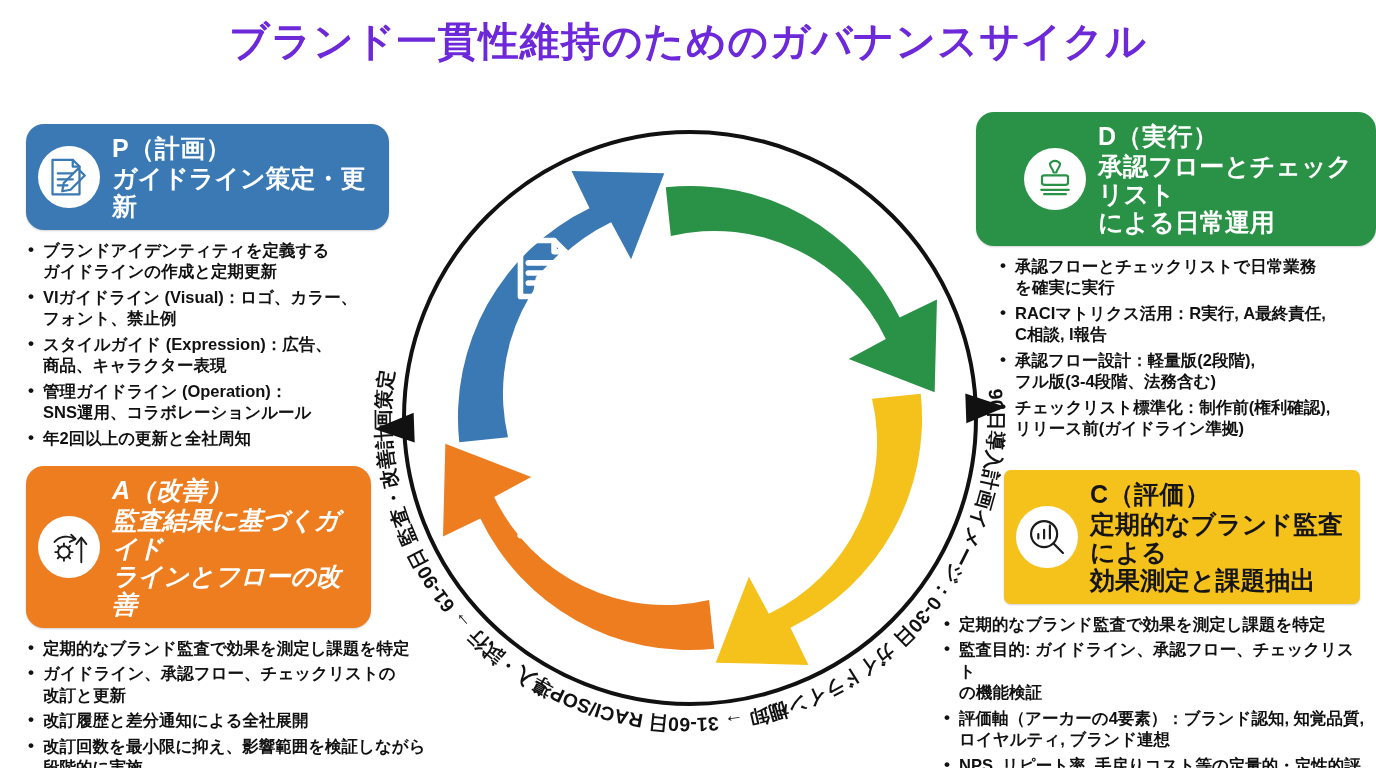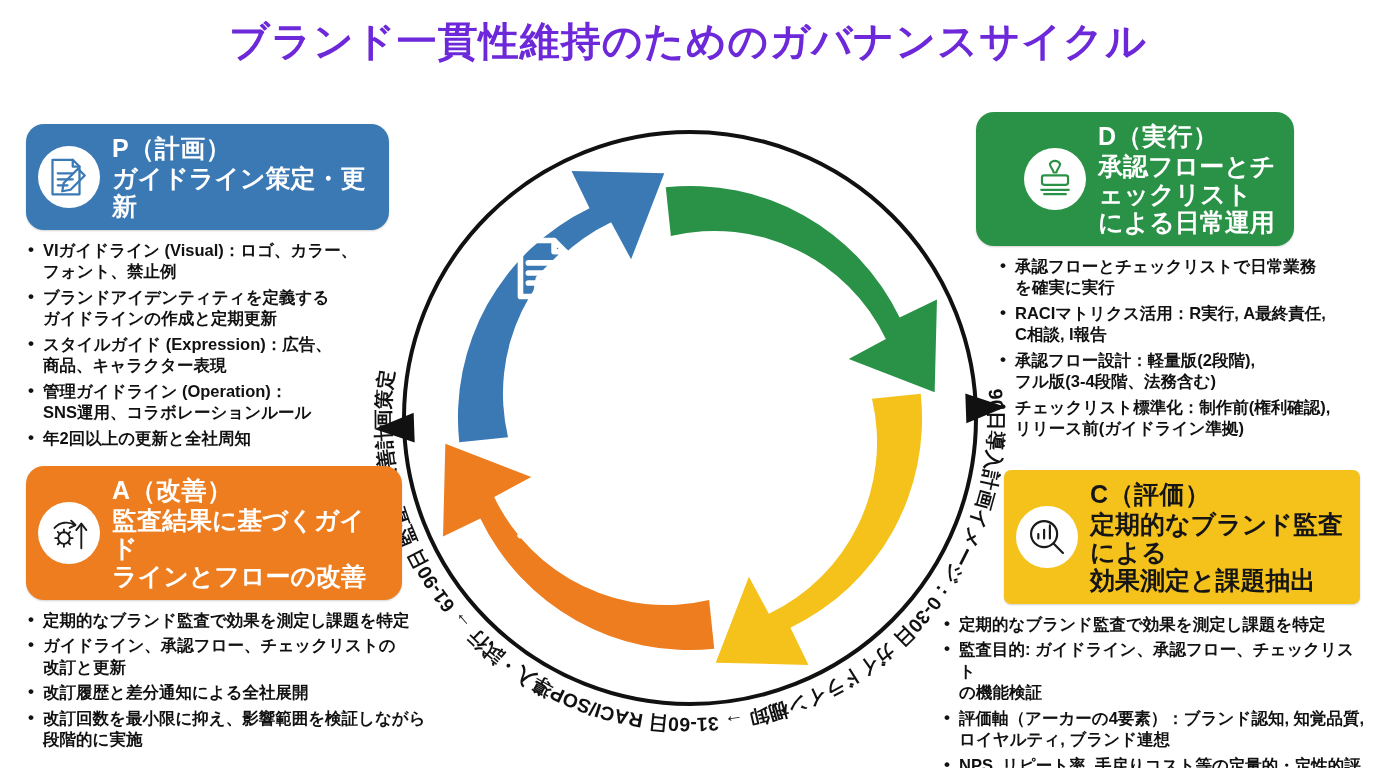--- a/index.html
+++ b/index.html
@@ -57,23 +57,23 @@
     position:relative;padding-left:17px;margin-bottom:4px;
   }
   ul.bullets li:before{
     content:"\2022";position:absolute;left:2px;top:-1px;font-size:17px;
   }
 
   
   #quad-p{left:26px;top:124px;width:378px;}
   #quad-p .badge{width:363px;}
   #quad-a{left:26px;top:466px;width:420px;}
-  #quad-a .badge{width:376px;}
+  #quad-a .badge{width:345px;font-style:italic;}
   #quad-d{left:976px;top:112px;width:380px;}
-  #quad-d .badge{width:318px;padding-left:48px;}
+  #quad-d .badge{width:400px;padding-left:48px;}
   #quad-c{left:1004px;top:470px;width:356px;}
   #quad-c .badge{width:356px;border-radius:7px;}
   #quad-d ul.bullets{margin-left:22px;width:380px;}
   #quad-c ul.bullets{margin-left:-62px;width:428px;}
 
   
   #cycle{position:absolute;left:360px;top:88px;width:660px;height:660px;}
   .ringtext{font-size:19.5px;font-weight:bold;fill:#111111;
             font-family:"Liberation Sans","DejaVu Sans",sans-serif;}
   .arrow-icon{fill:none;stroke:#ffffff;stroke-width:5;
@@ -160,22 +160,22 @@
             <path d="M40 17 l9 9 -19 19 -11 2 2 -11 z"></path>
           </g>
         </svg>
       </div>
       <div class="txt">
         <div class="big">P（計画）</div>
         <div class="sub">ガイドライン策定・更新</div>
       </div>
     </div>
     <ul class="bullets">
+      <li>ブランドアイデンティティを定義する<br>ガイドラインの作成と定期更新</li>
       <li>VIガイドライン (Visual)：ロゴ、カラー、<br>フォント、禁止例</li>
-      <li>ブランドアイデンティティを定義する<br>ガイドラインの作成と定期更新</li>
       <li>スタイルガイド (Expression)：広告、<br>商品、キャラクター表現</li>
       <li>管理ガイドライン (Operation)：<br>SNS運用、コラボレーションルール</li>
       <li>年2回以上の更新と全社周知</li>
     </ul>
   </div>
 
   <div class="quad" id="quad-a">
     <div class="badge badge-orange">
       <div class="circ">
         <svg width="42" height="42" viewBox="0 0 58 58">

